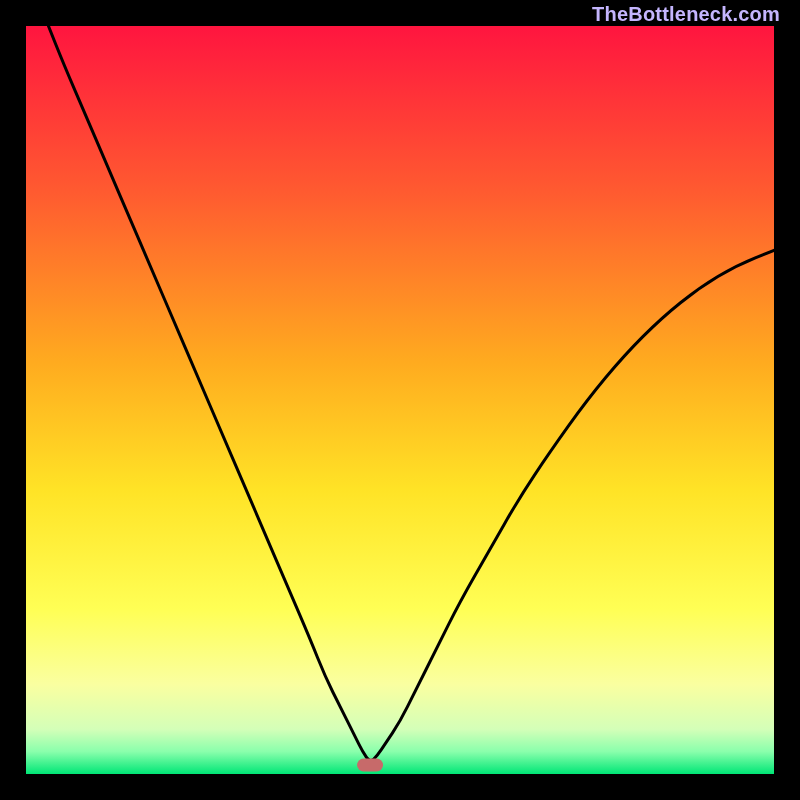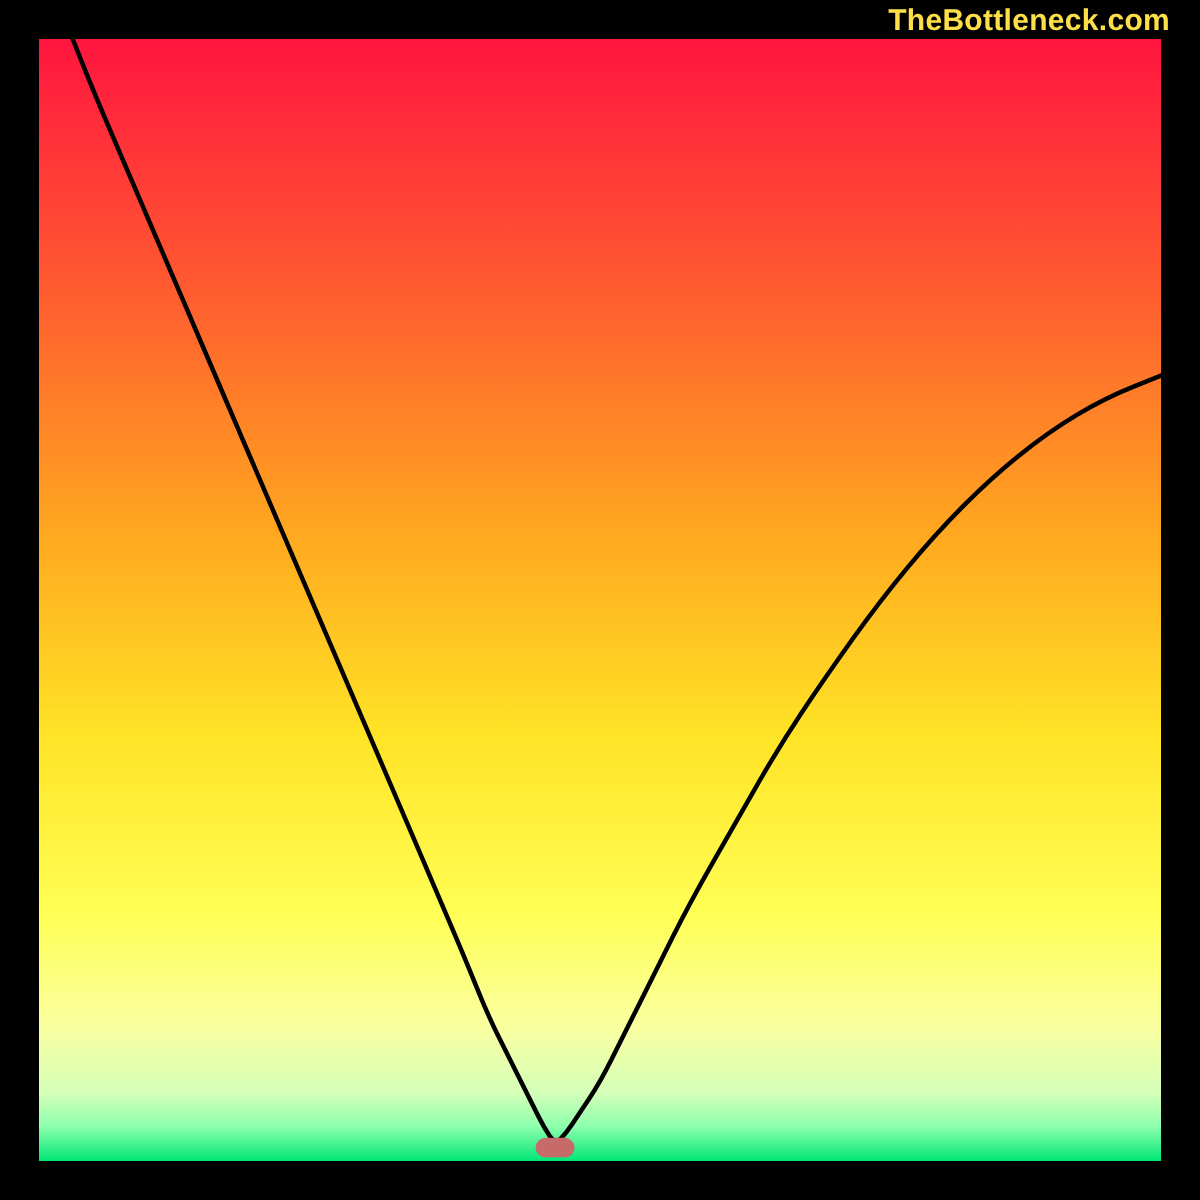--- a/index.html
+++ b/index.html
@@ -16,21 +16,21 @@
     top: 0;
     left: 0;
     width: 800px;
     height: 800px;
     background: #000;
   }
   .watermark {
     position: absolute;
     top: 3px;
     right: 20px;
-    color: #fde047;
+    color: #c4b5fd;
     font-size: 20px;
     font-weight: 600;
     letter-spacing: 0.2px;
     user-select: none;
   }
   svg {
     position: absolute;
     top: 26px;
     left: 26px;
     width: 748px;

